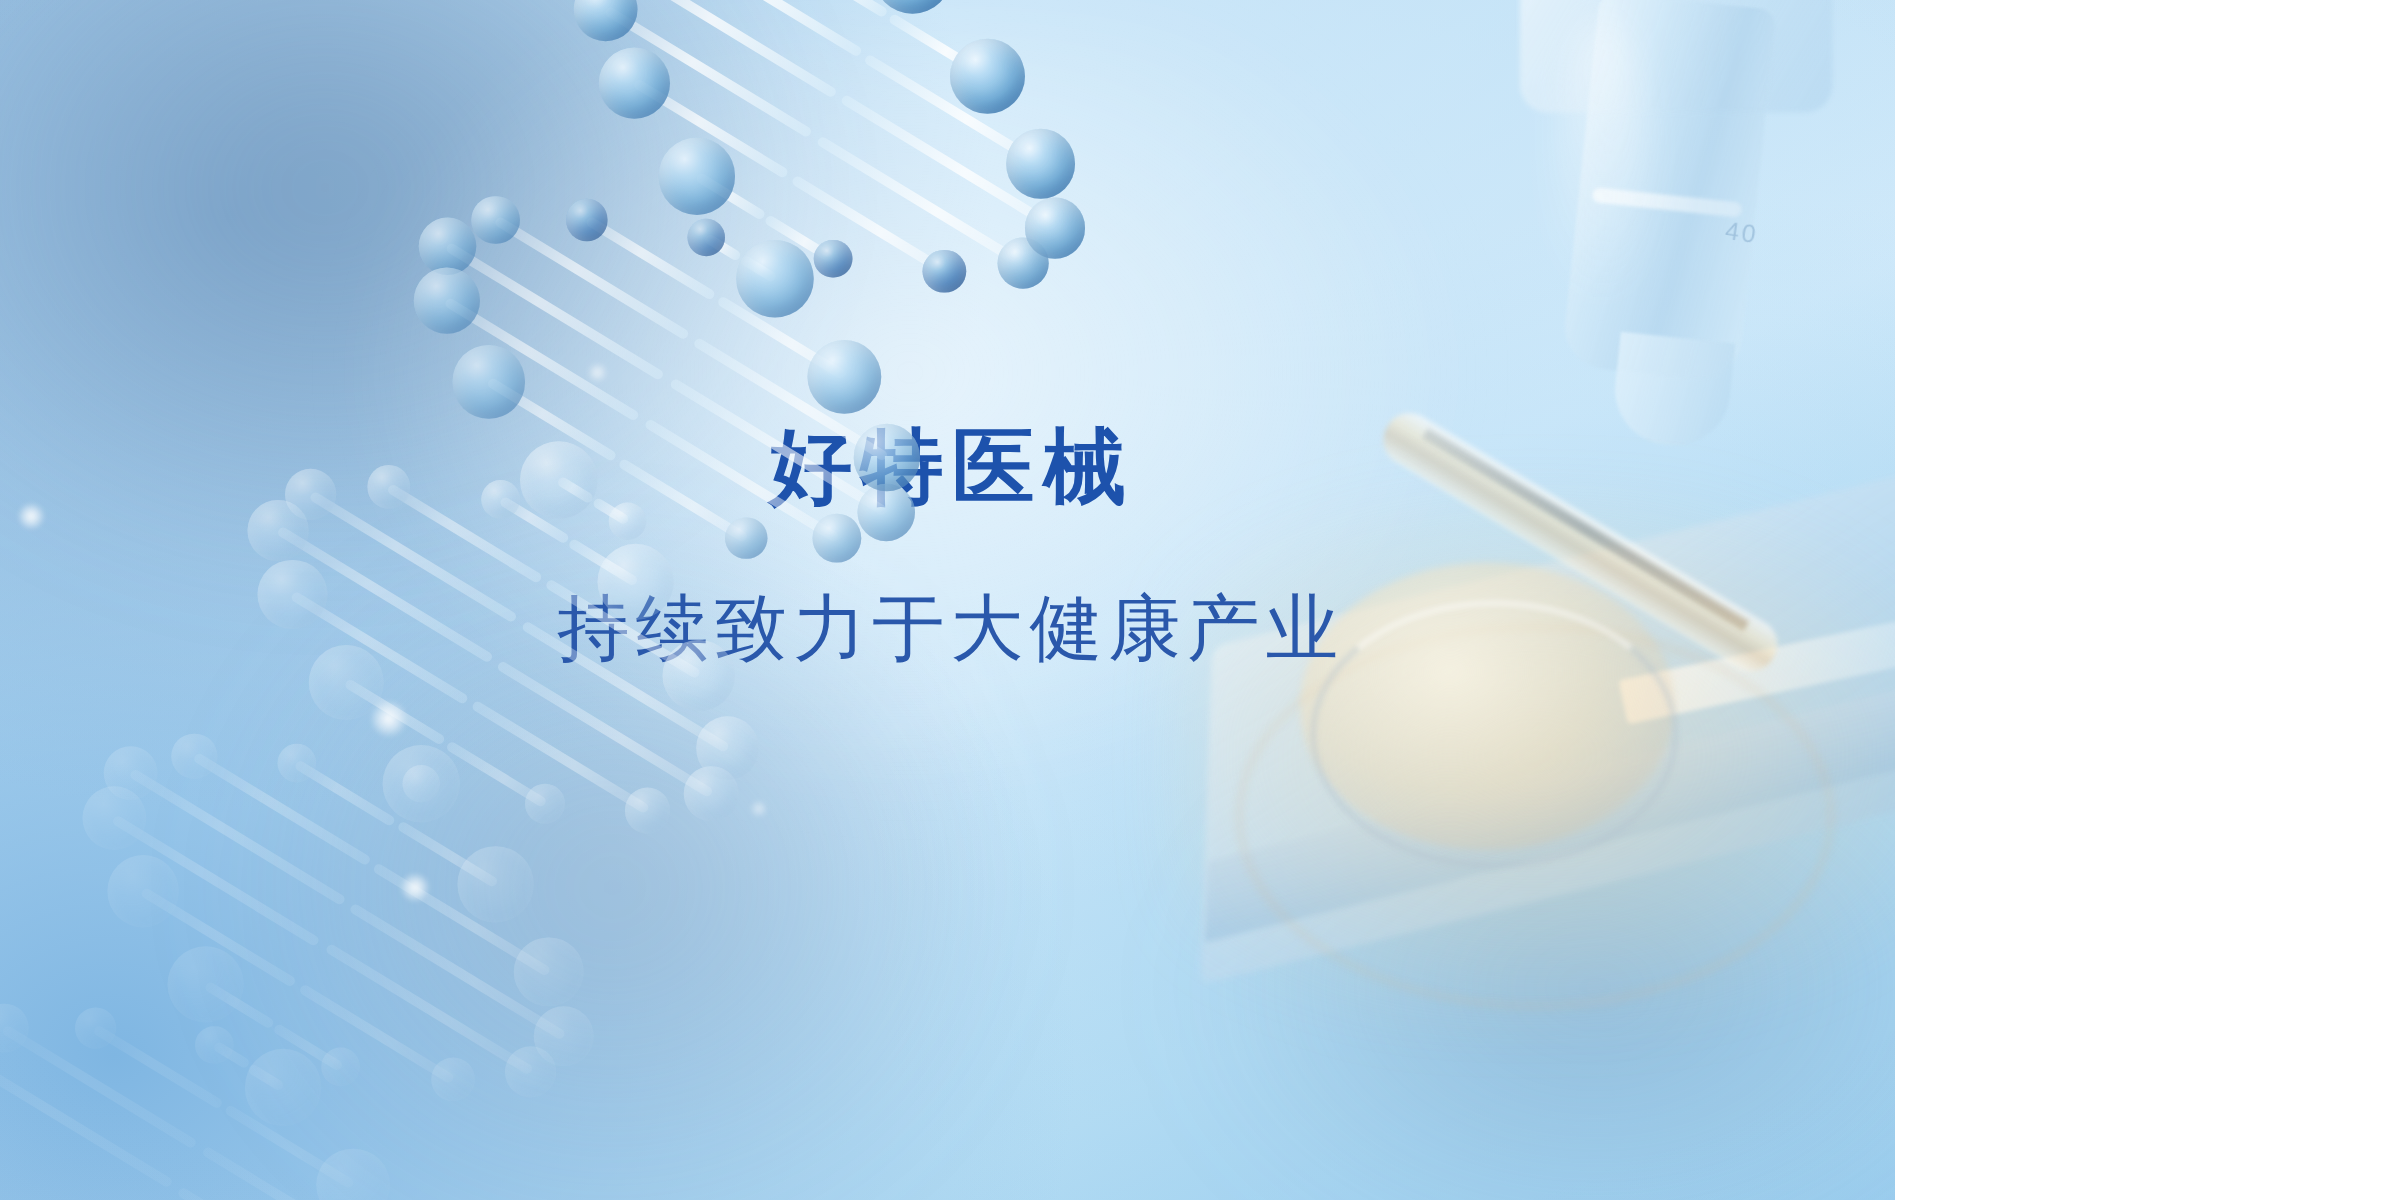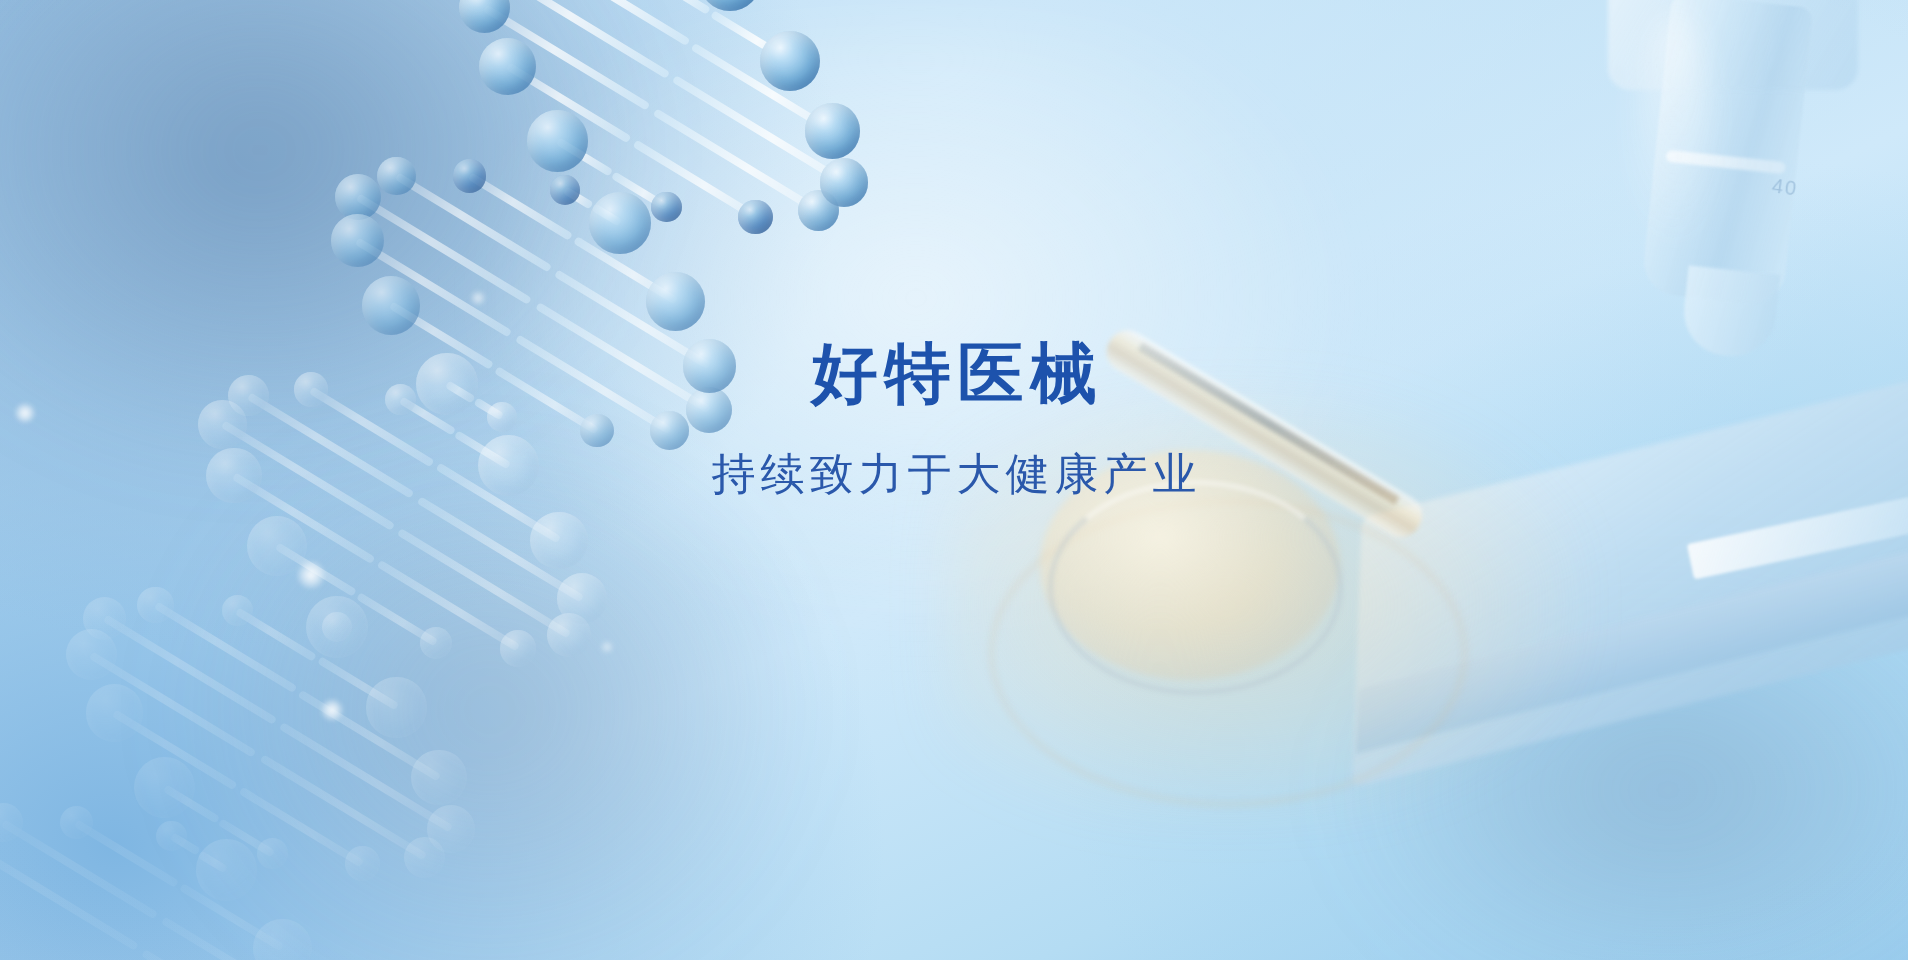--- a/index.html
+++ b/index.html
@@ -7,21 +7,21 @@
     padding: 0;
     background: #ffffff;
   }
   body {
     font-family: "Liberation Sans", "DejaVu Sans", sans-serif;
   }
 
   
   .banner {
     position: relative;
-    width: 1908px;
+    width: 1516px;
     height: 960px;
     overflow: hidden;
     background: #bfe0f4;
   }
 
   
   .bg-base {
     position: absolute;
     inset: 0;
     background:
@@ -273,26 +273,26 @@
   .headline {
     font-size: 66px;
     font-weight: bold;
     letter-spacing: 7px;
     color: #1d52ac;
     line-height: 1;
     margin: 0;
     text-indent: 7px;
   }
   .subline {
-    font-size: 44px;
+    font-size: 58px;
     font-weight: normal;
     letter-spacing: 5px;
     color: #2a58ab;
     line-height: 1;
-    margin: 46px 0 0 0;
+    margin: 68px 0 0 0;
     text-indent: 5px;
   }
   .tagline {
     font-size: 48px;
     font-weight: bold;
     letter-spacing: 6px;
     color: #1d4fa8;
     line-height: 1;
     margin: 52px 0 0 0;
     text-indent: 6px;

